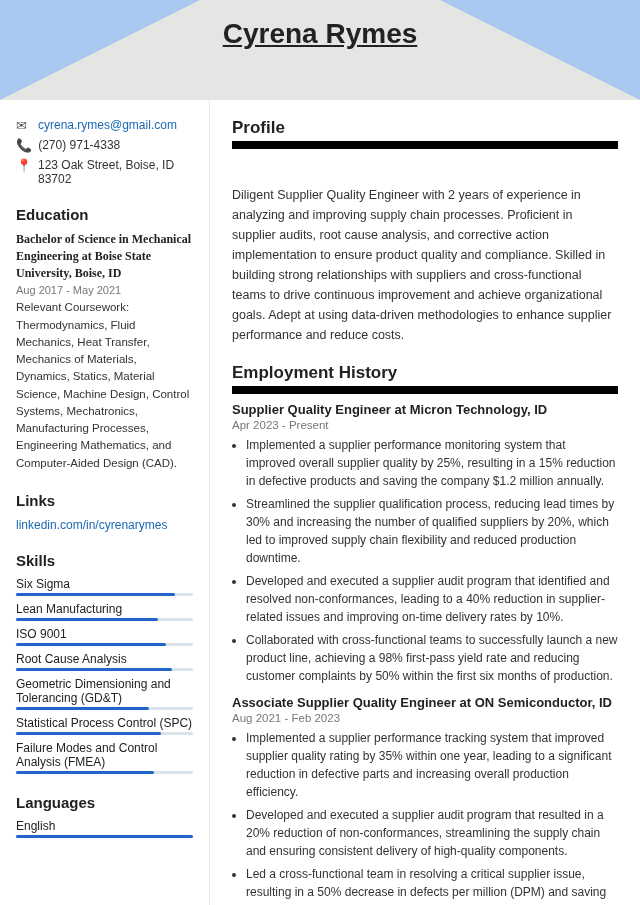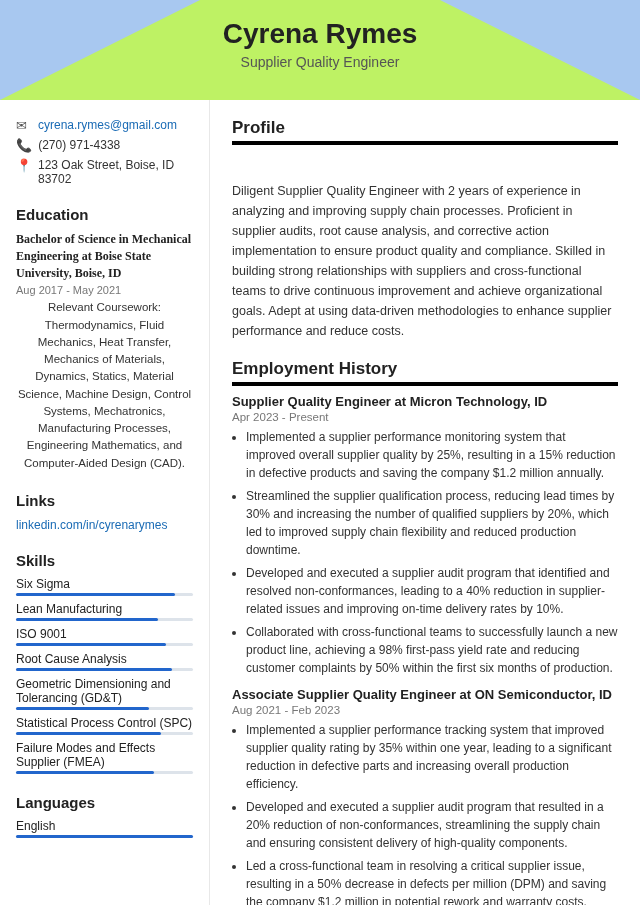--- a/index.html
+++ b/index.html
@@ -10,24 +10,25 @@
       color: #222;
       width: 640px;
       min-height: 905px;
       position: relative;
       overflow-x: hidden;
     }
 
     
     .header-bg {
       position: relative;
-      background: #bef264;
+      background: #e5e5e5;
       width: 100%;
       height: 100px;
       overflow: hidden;
+      text-decoration: underline;
     }
     .header-bg::before {
       content: '';
       position: absolute;
       top: 0; left: 0;
       width: 0; height: 0;
       border-style: solid;
       border-width: 100px 200px 0 0;
       border-color: #a8c8f0 transparent transparent transparent;
     }
@@ -116,21 +117,20 @@
     }
     .edu-date {
       font-size: 11px;
       color: #777;
       margin: 3px 0 3px 0;
     }
     .edu-coursework {
       font-size: 11.5px;
       color: #333;
       line-height: 1.5;
-      text-align: center;
     }
 
     
     .links-link {
       color: #1a6bb5;
       text-decoration: none;
       font-size: 12px;
     }
 
     
@@ -176,21 +176,21 @@
     }
 
     
     .main-section {
       margin-bottom: 18px;
     }
     .main-section-title {
       font-size: 17px;
       font-weight: bold;
       color: #222;
-      border-bottom: 4px solid #000000;
+      border-bottom: 8px solid #000000;
       padding-bottom: 3px;
       margin-bottom: 8px;
     }
 
     
     .profile-text {
       font-size: 12.5px;
       line-height: 1.6;
       color: #333;
       margin-top: 36px;
@@ -218,21 +218,20 @@
       margin-bottom: 5px;
       line-height: 1.5;
     }
   </style>
 </head>
 <body>
 
 <div class="header-bg">
   <div class="header-center">
     <div class="header-name">Cyrena Rymes</div>
-    <div class="header-title">Supplier Quality Engineer</div>
   </div>
 </div>
 
 <div class="content-wrap">
 
   <div class="sidebar">
 
     <div class="sidebar-section">
       <div class="contact-item">
         <span class="contact-icon">✉</span>
@@ -296,21 +295,21 @@
         <div class="skill-bar-fill" style="width:75%"></div>
       </div>
     </div>
           <div class="skill-item">
       <div class="skill-name">Statistical Process Control (SPC)</div>
       <div class="skill-bar-bg">
         <div class="skill-bar-fill" style="width:82%"></div>
       </div>
     </div>
           <div class="skill-item">
-      <div class="skill-name">Failure Modes and Effects Supplier (FMEA)</div>
+      <div class="skill-name">Failure Modes and Control Analysis (FMEA)</div>
       <div class="skill-bar-bg">
         <div class="skill-bar-fill" style="width:78%"></div>
       </div>
     </div>
         </div>
     </div>
 
     <div class="sidebar-section">
       <div class="sidebar-section-title">Languages</div>
       <div id="languages-container">

